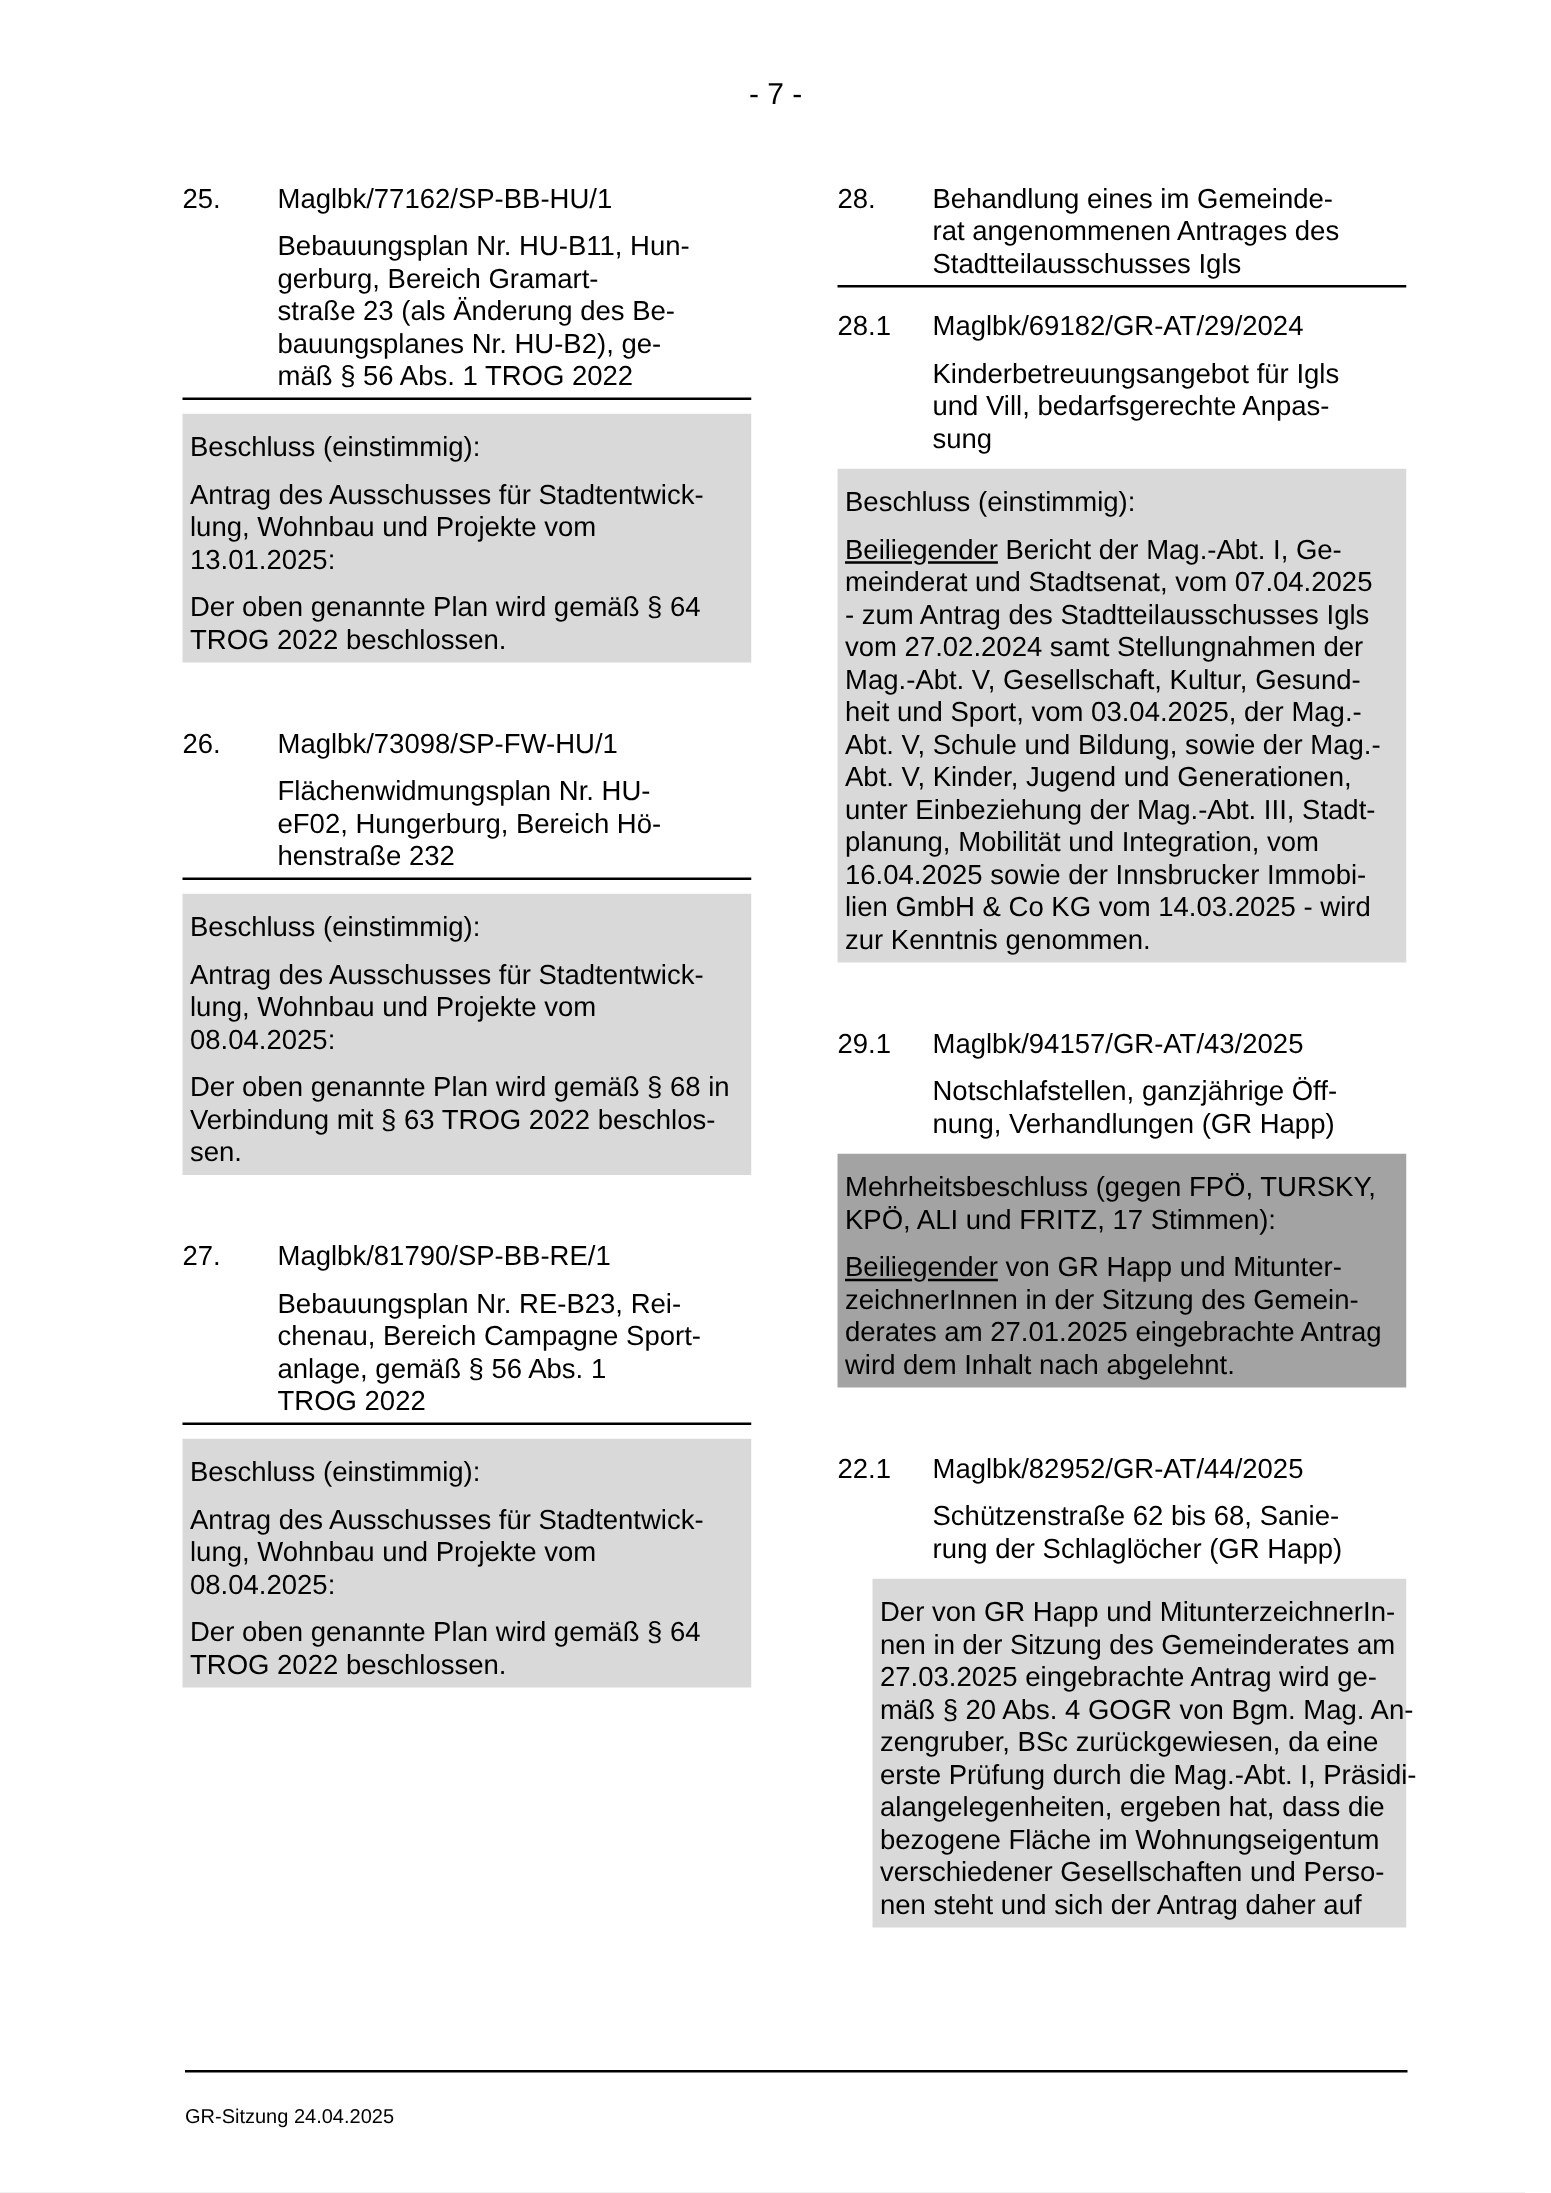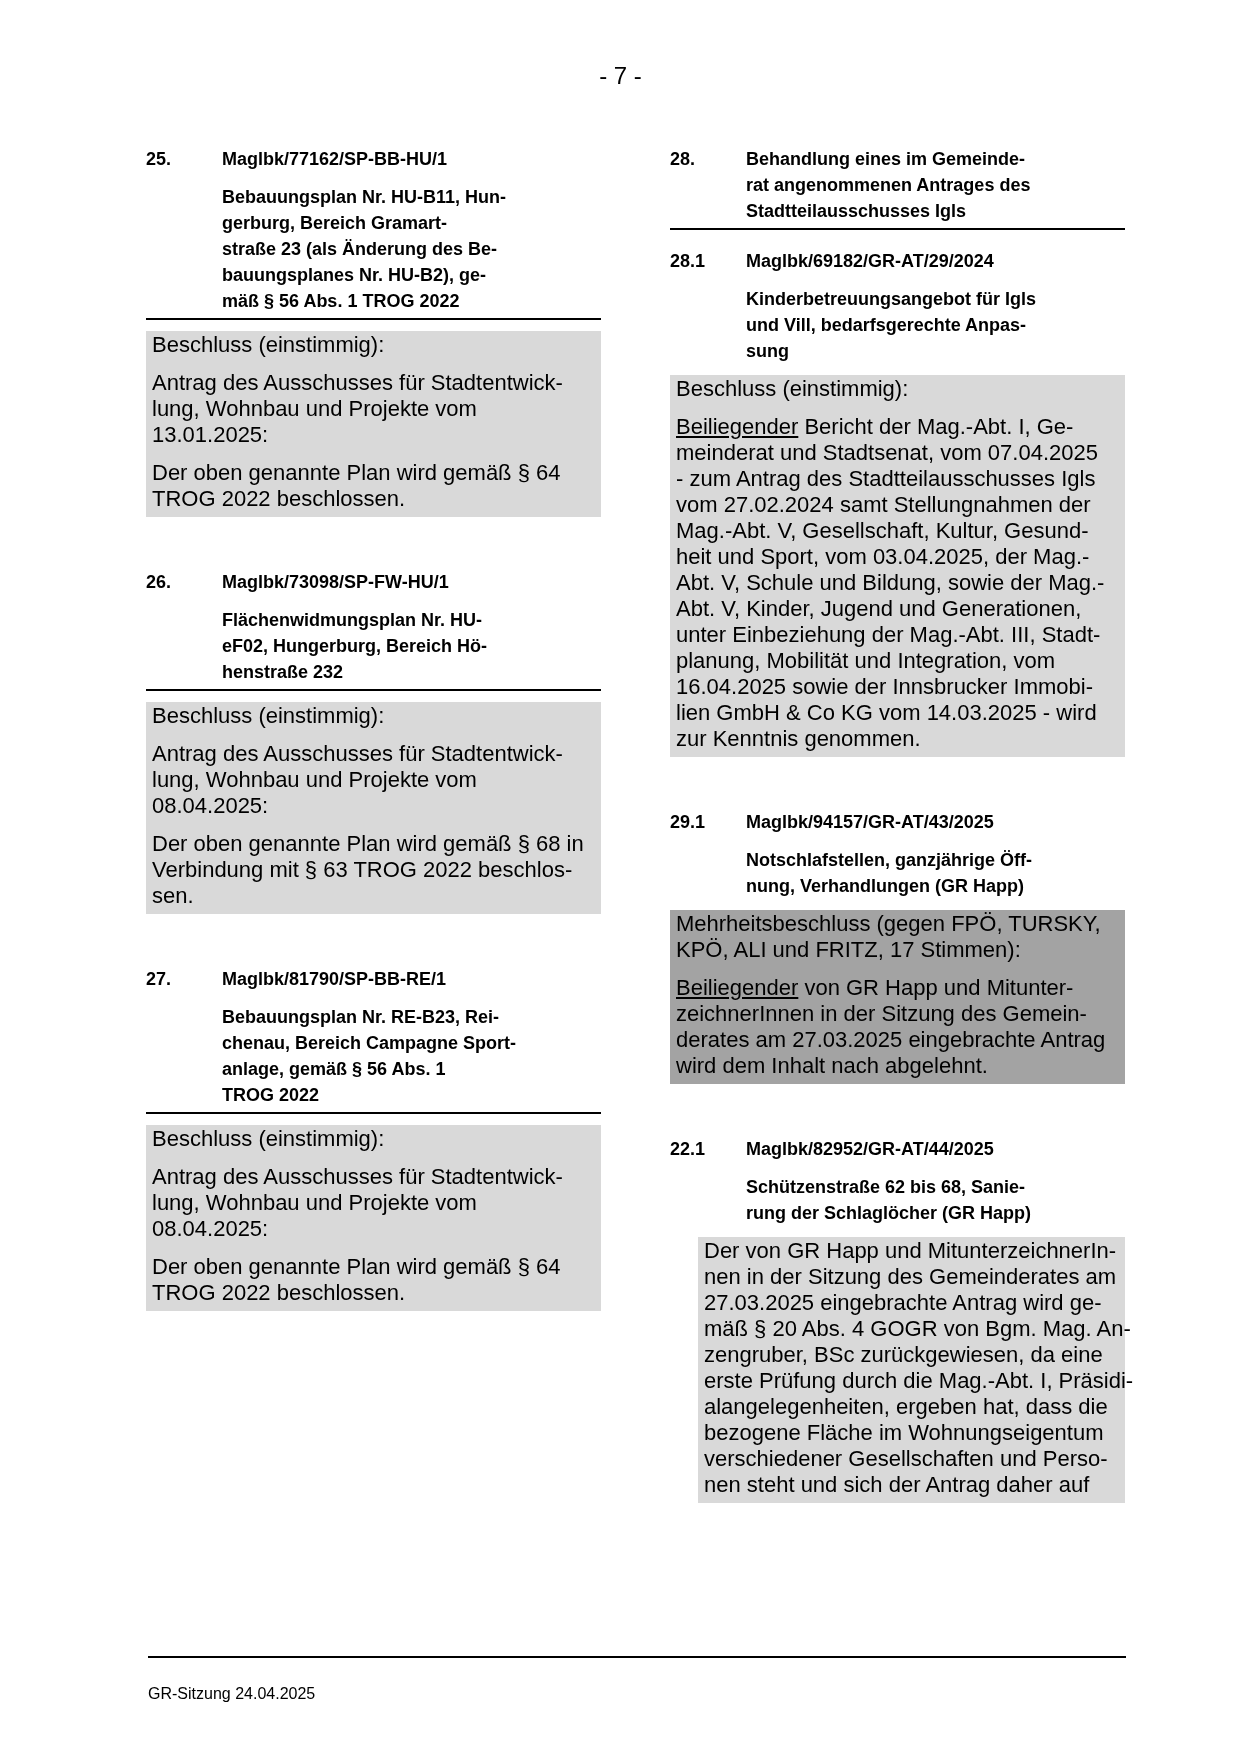--- a/index.html
+++ b/index.html
@@ -18,34 +18,34 @@
     font-size:24px; line-height:28px;
   }
   .col { position:absolute; top:146px; width:455px; }
   .col-left  { left:146px; }
   .col-right { left:670px; }
 
   .item { margin-bottom:52px; }
   .item-head {
     position:relative;
     padding-left:76px;
-    font-weight:bold;
-    font-size:18px; line-height:26px;
+    font-weight:normal;
+    font-size:22px; line-height:26px;
   }
   .item-num { position:absolute; left:0; top:0; }
   .item-ref { margin:0 0 12px 0; }
   .item-title { white-space:pre; }
   .head-rule {
     border-bottom:2px solid #000;
     margin-top:4px;
   }
   .sub-item { margin-top:18px; }
   .decision {
     margin-top:11px;
-    padding:1px 6px 5px 6px;
+    padding:14px 6px 5px 6px;
   }
   .decision p {
     margin:0 0 12px 0;
     font-size:22px; line-height:26px;
     white-space:pre;
   }
   .decision p:last-child { margin-bottom:0; }
   .decision u { text-decoration:underline; }
 
   .footer {
@@ -174,21 +174,21 @@
               <p class="item-ref">Maglbk/94157/GR-AT/43/2025</p>
               <div class="item-title">Notschlafstellen, ganzjährige Öff-
 nung, Verhandlungen (GR Happ)</div>
             </div>
           </div>
           <div class="decision" style="background: #a3a3a3;">
             <p>Mehrheitsbeschluss (gegen FPÖ, TURSKY,
 KPÖ, ALI und FRITZ, 17 Stimmen):</p>
             <p><u>Beiliegender</u><span> von GR Happ und Mitunter-
 zeichnerInnen in der Sitzung des Gemein-
-derates am 27.03.2025 eingebrachte Antrag
+derates am 27.01.2025 eingebrachte Antrag
 wird dem Inhalt nach abgelehnt.</span></p>
           </div>
         </div>
         <div class="sub-item item-gap" style="margin-top: 52px;">
           <div>
             <div class="item-head">
               <span class="item-num">22.1</span>
               <p class="item-ref">Maglbk/82952/GR-AT/44/2025</p>
               <div class="item-title">Schützenstraße 62 bis 68, Sanie-
 rung der Schlaglöcher (GR Happ)</div>

